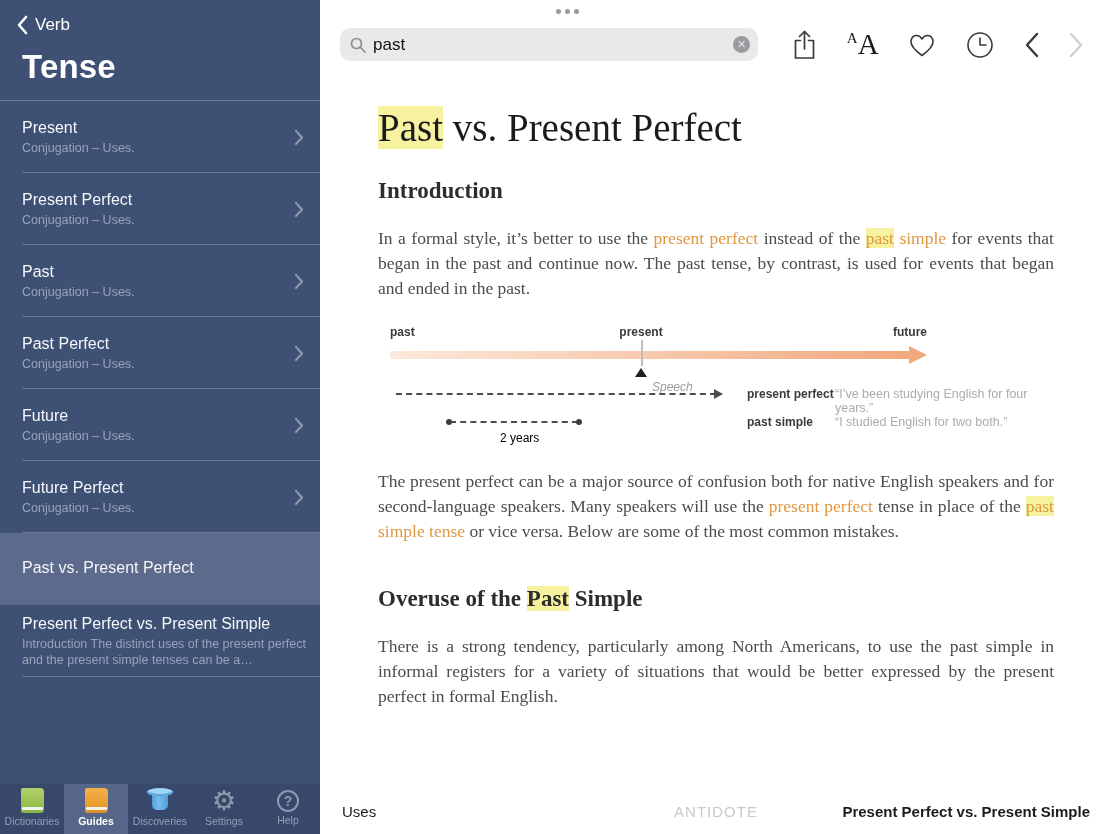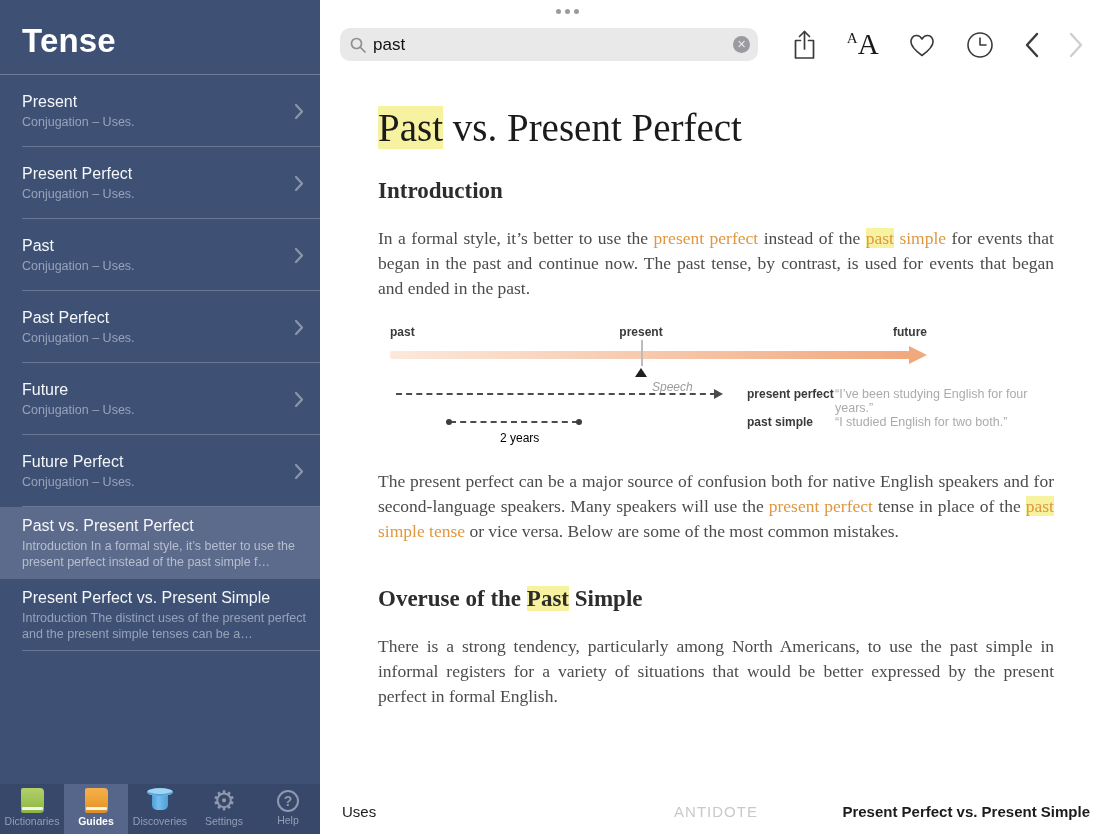--- a/index.html
+++ b/index.html
@@ -94,20 +94,26 @@
   .footer{height:46px;flex:none;display:flex;align-items:center;padding:0 22px;position:relative;font-size:15px;}
   .footer-left{color:#1c1c1e;cursor:pointer;}
   .footer-center{position:absolute;left:0;right:0;text-align:center;color:#c9c9c9;letter-spacing:1px;}
   .footer-right{margin-left:auto;font-weight:bold;color:#1c1c1e;cursor:pointer;position:relative;z-index:1;}
 </style>
 </head>
 <body>
 
 <aside class="sidebar">
   <div class="sb-header">
+    <div class="sb-back">
+      <svg width="12" height="20" viewBox="0 0 12 20">
+          <path d="M10 2 L3 10 L10 18" fill="none" stroke="#ffffff" stroke-width="2.6" stroke-linecap="round" stroke-linejoin="round"></path>
+        </svg>
+      <span class="sb-back-label">Verb</span>
+    </div>
     <div class="sb-title">Tense</div>
   </div>
   <div class="sb-list">
     <div class="item">
       <div class="item-text">
           <div class="item-title">Present</div>
           <div class="item-sub">Conjugation – Uses.</div>
         </div>
       <span class="chev">
           <svg width="10" height="17" viewBox="0 0 10 17">
@@ -166,21 +172,20 @@
         </div>
       <span class="chev">
           <svg width="10" height="17" viewBox="0 0 10 17">
             <path d="M2 2 L8 8.5 L2 15" fill="none" stroke="#8b95ac" stroke-width="2.2" stroke-linecap="round" stroke-linejoin="round"></path>
           </svg>
         </span>
     </div>
     <div class="item selected">
       <div class="item-text">
           <div class="item-title">Past vs. Present Perfect</div>
-          <div class="item-sub">Introduction In a formal style, it’s better to use the present perfect instead of the past simple f…</div>
         </div>
     </div>
     <div class="item">
       <div class="item-text">
           <div class="item-title">Present Perfect vs. Present Simple</div>
           <div class="item-sub">Introduction The distinct uses of the present perfect and the present simple tenses can be a…</div>
         </div>
     </div>
   </div>
   <nav class="tabbar">

